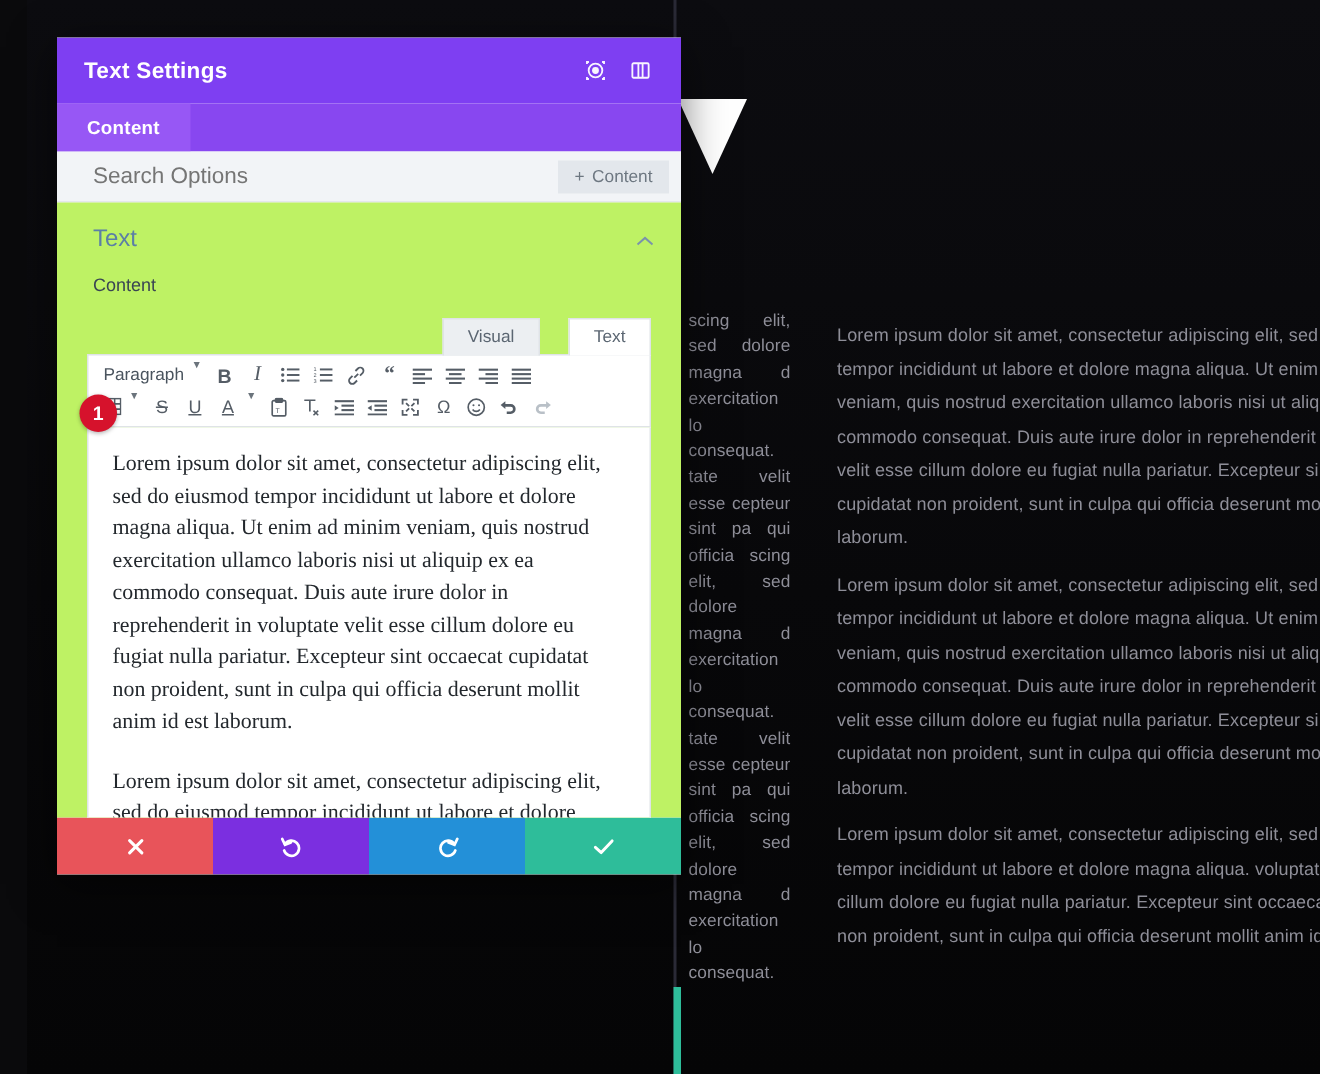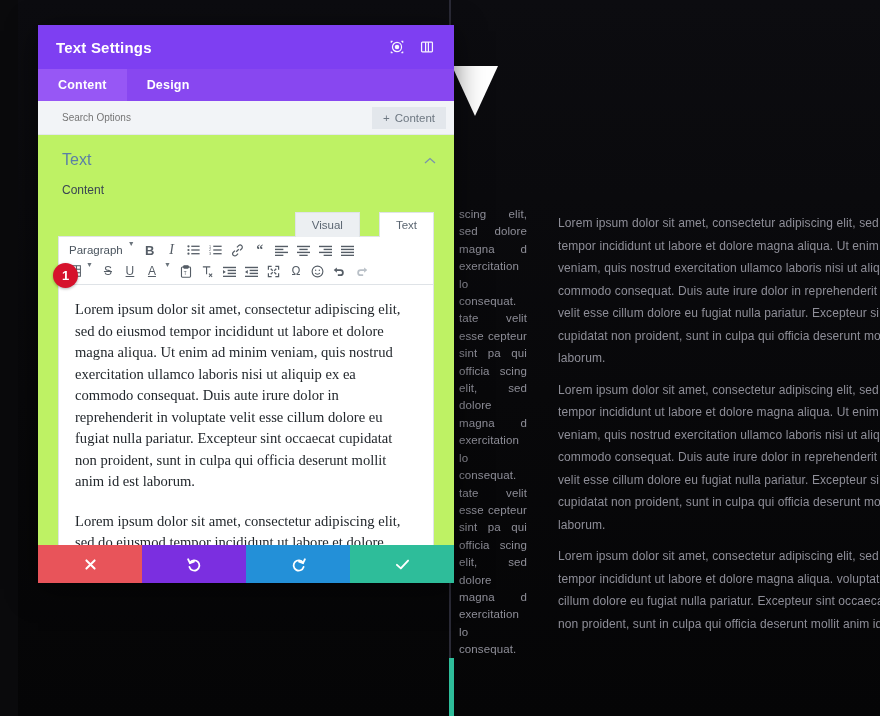--- a/index.html
+++ b/index.html
@@ -153,21 +153,21 @@
     border-bottom: 1px solid #e4e7ec;
     display: flex;
     align-items: center;
     padding: 0 8px 0 24px;
     flex: 0 0 auto;
   }
   .search-input {
     flex: 1 1 auto;
     border: none;
     background: transparent;
-    font-size: 10px;
+    font-size: 15px;
     color: #9aa3ad;
     font-family: "Liberation Sans", sans-serif;
     outline: none;
   }
   .filter-btn {
     background: #e3e7ec;
     border: none;
     color: #6d7781;
     font-size: 11.5px;
     padding: 5px 11px;
@@ -360,21 +360,20 @@
         <svg width="14" height="14" viewBox="0 0 16 16" fill="none" stroke="currentColor" stroke-width="1.4">
           <rect x="1.8" y="2.5" width="12.4" height="11" rx="1"></rect>
           <line x1="6.4" y1="2.5" x2="6.4" y2="13.5"></line>
           <line x1="9.6" y1="2.5" x2="9.6" y2="13.5"></line>
         </svg>
       </div>
     </div>
 
     <div class="tabbar">
       <div class="tab active">Content</div>
-      <div class="tab">Design</div>
     </div>
 
     <div class="searchbar">
       <input class="search-input" type="text" placeholder="Search Options" style="">
       <button class="filter-btn">
         <span>+</span>
         <span>Content</span>
       </button>
     </div>
 

